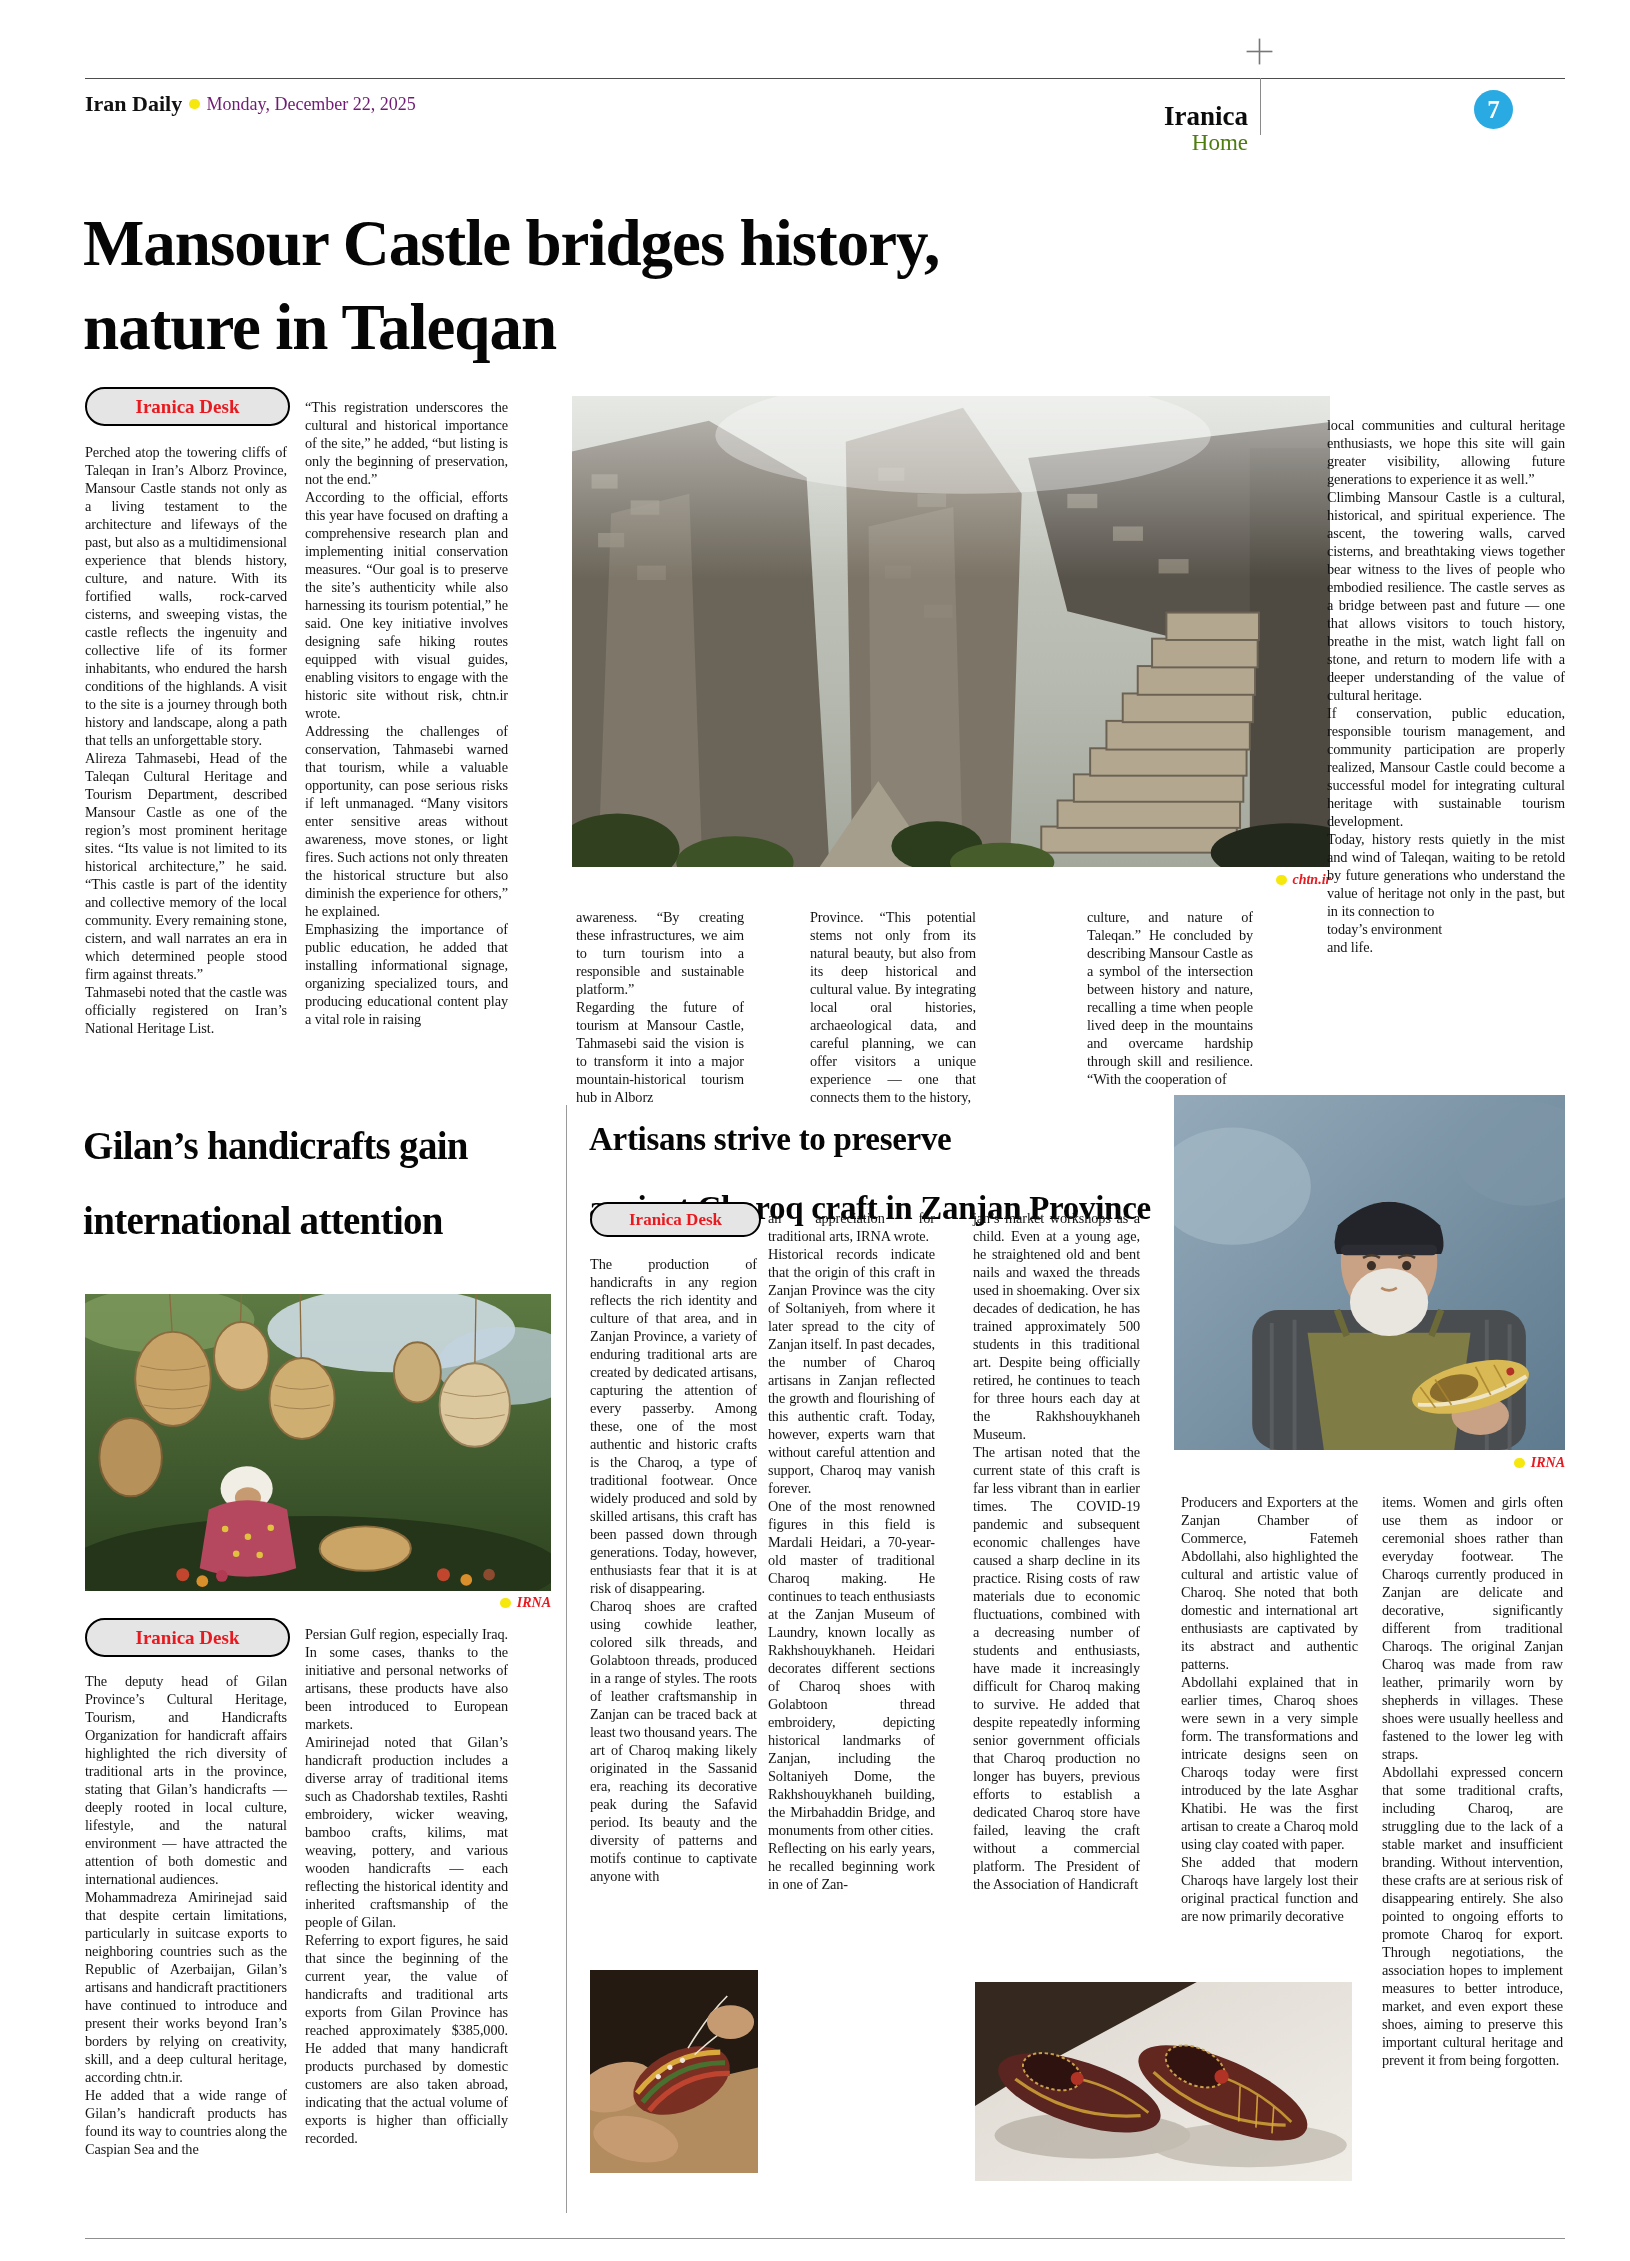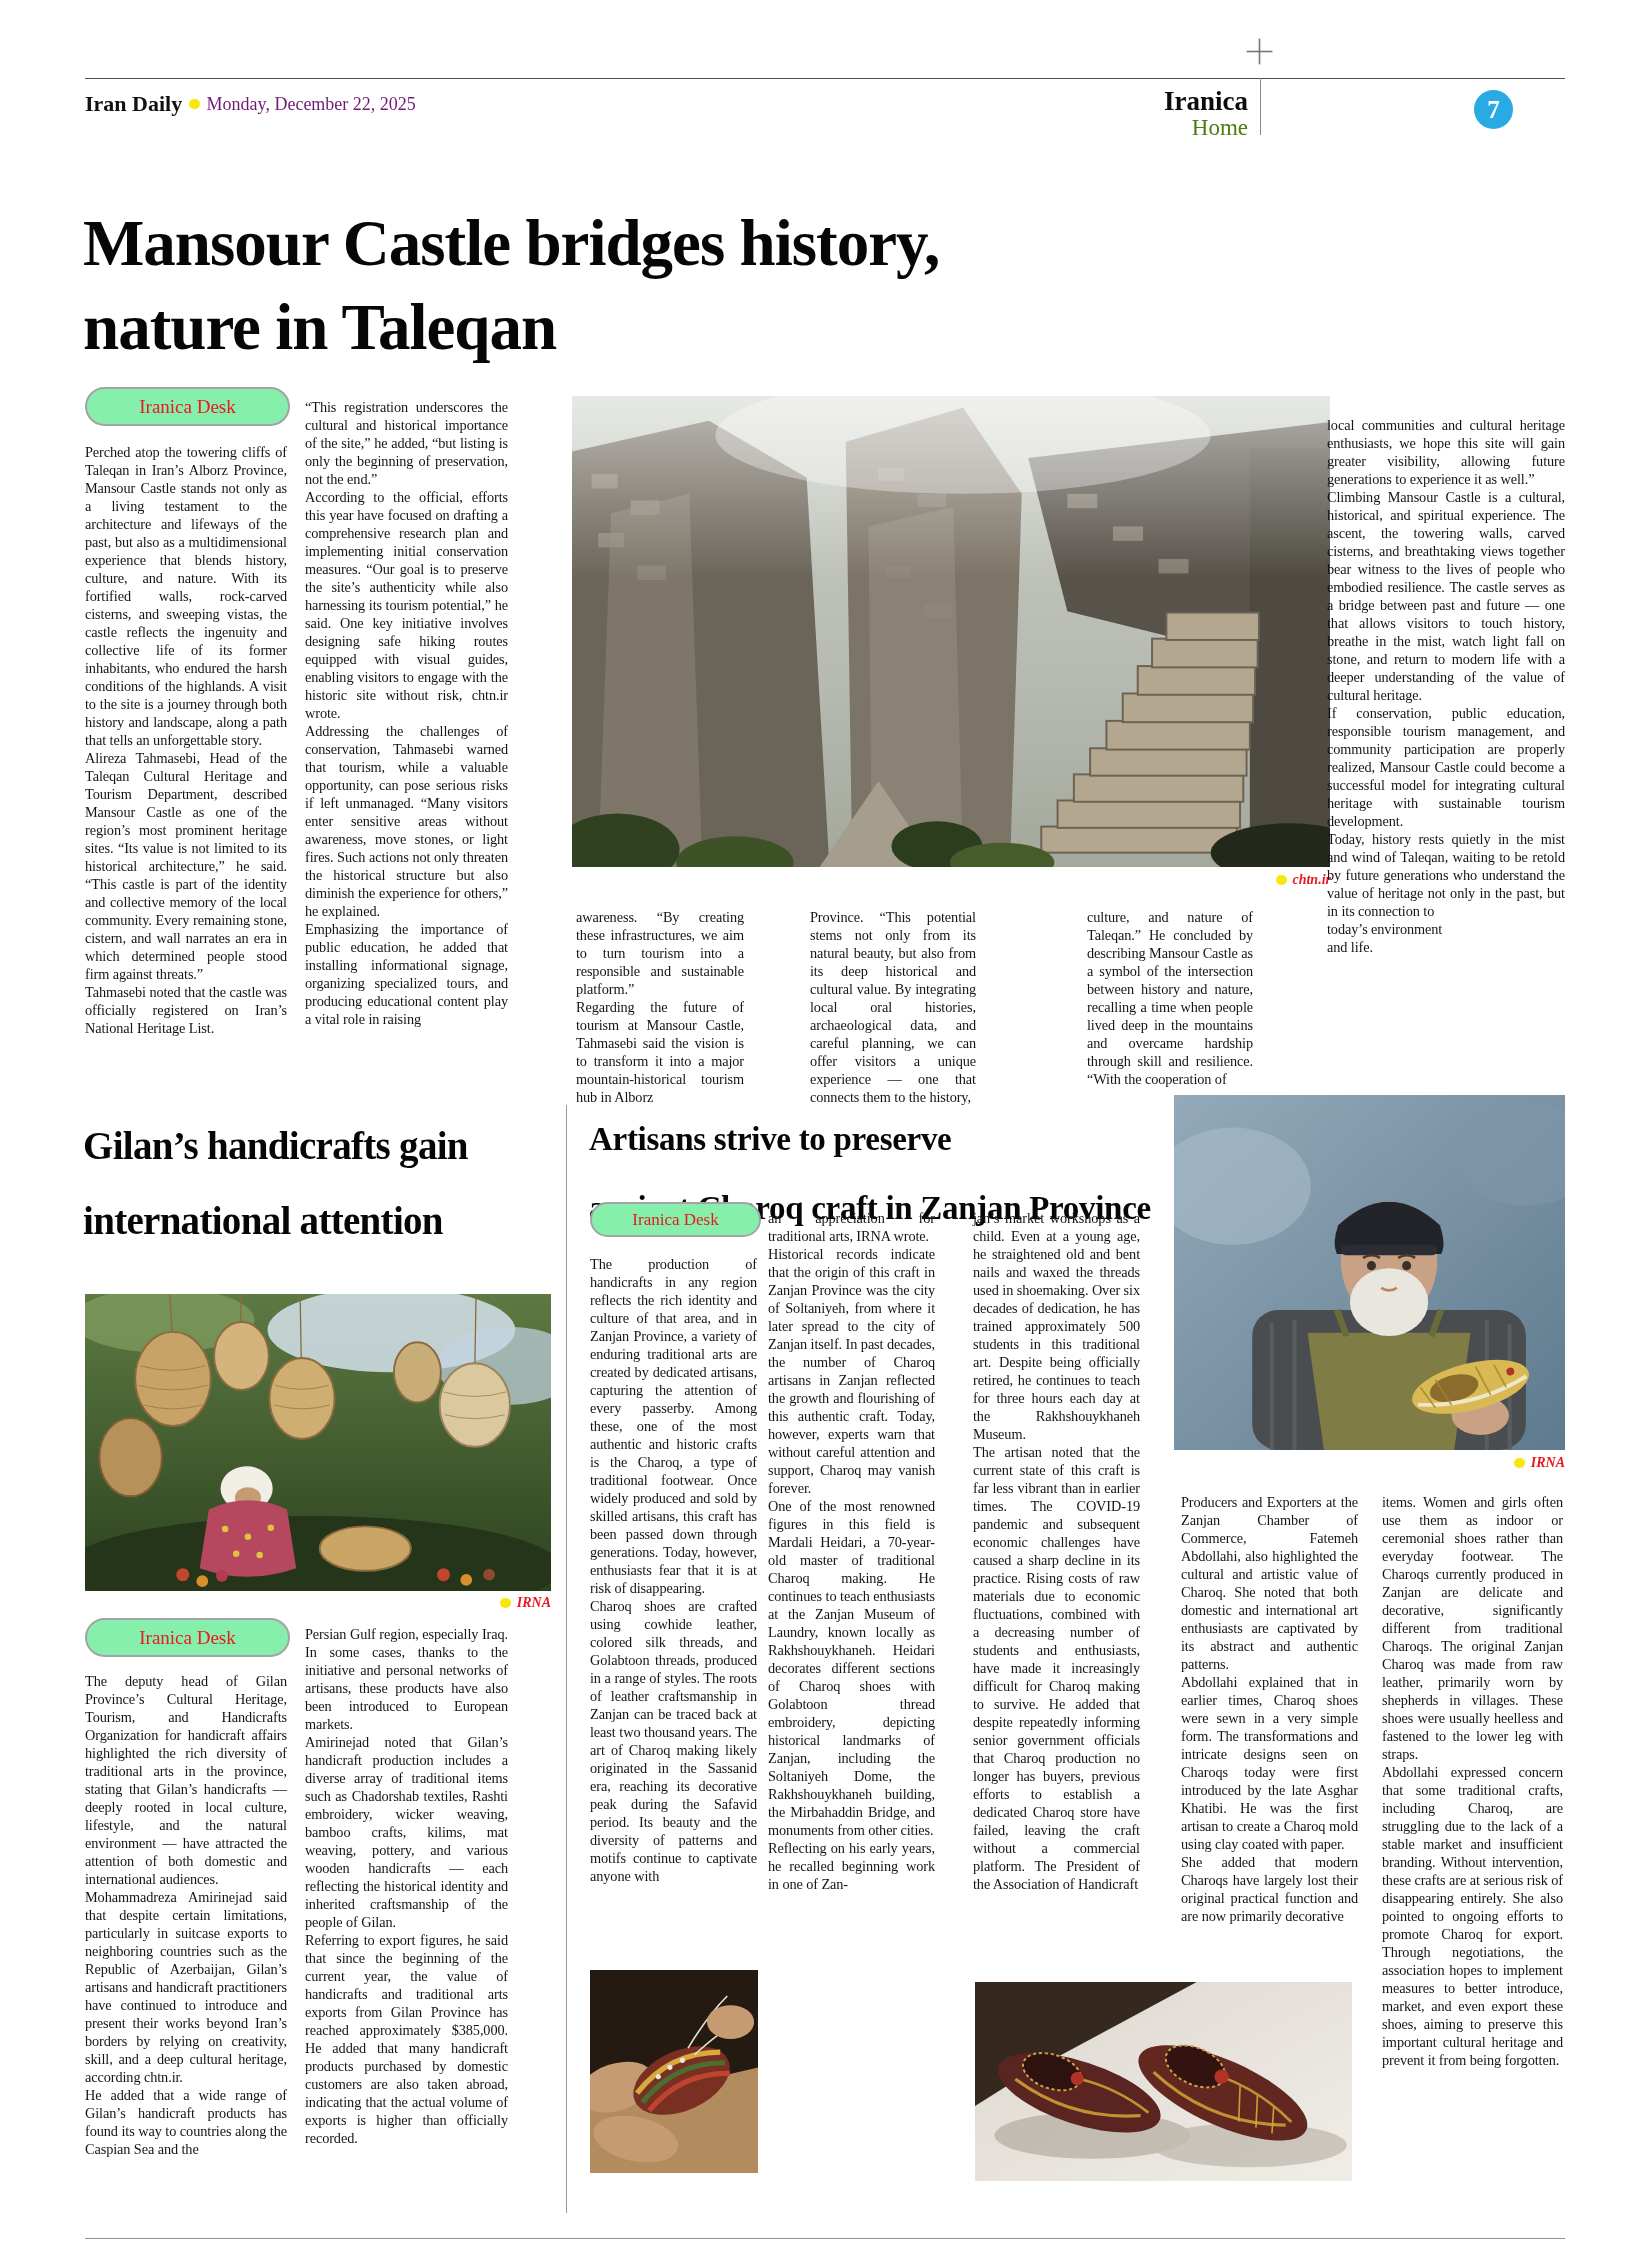--- a/index.html
+++ b/index.html
@@ -4,33 +4,33 @@
 <style>
   html,body{margin:0;padding:0;background:#ffffff;}
   .page{position:relative;width:1630px;height:2261px;background:#ffffff;
         font-family:"Liberation Serif", serif;color:#161616;overflow:hidden;}
   .abs{position:absolute;}
   .rule{background:#4d4d4d;}
   .brand-row{display:flex;align-items:center;gap:7px;}
   .brand{font-weight:700;font-size:22px;color:#111;}
   .date{font-size:18px;color:#701a75;}
   .ydot{width:10.4px;height:10.4px;border-radius:50%;background:#f6e70c;display:inline-block;}
-  .section-block{text-align:right;}
+  .section-block{text-align:right;margin-top:15px;}
   .section-name{font-weight:700;font-size:27px;color:#0c0c0c;line-height:29px;}
   .section-sub{font-size:23px;color:#4d7c0f;line-height:23.5px;}
   .page-badge{width:39px;height:39px;border-radius:50%;background:#29aae2;color:#fff;
               display:flex;align-items:center;justify-content:center;
               font-weight:700;font-size:25px;}
   .headline{font-weight:700;color:#060606;white-space:pre-line;letter-spacing:-1px;}
   .h-main{font-size:65px;line-height:84px;}
   .h-two{font-size:39px;line-height:75px;letter-spacing:-0.7px;}
   .h-three{font-size:33px;line-height:69px;letter-spacing:-0.3px;}
-  .desk-pill{border:2px solid #a3a3a3;border-radius:21px;background:#86efac;
+  .desk-pill{border:2px solid #000000;border-radius:21px;background:#e5e5e5;
              display:flex;align-items:center;justify-content:center;
-             color:#e8191f;font-weight:400;font-size:19px;}
+             color:#e8191f;font-weight:700;font-size:19px;}
   .desk-pill.small{font-size:17px;}
   .body-col{font-size:14.3px;line-height:18px;text-align:justify;
             white-space:pre-line;color:#141414;letter-spacing:-0.1px;}
   .col-end{display:block;text-align:left;white-space:pre-line;}
   .caption{display:flex;align-items:center;justify-content:flex-end;gap:5.9px;
            font-size:14px;font-style:italic;font-weight:700;color:#e8191f;}
   .photo{display:block;}
   .vdiv{background:#8a8a8a;}
 </style>
 </head>

